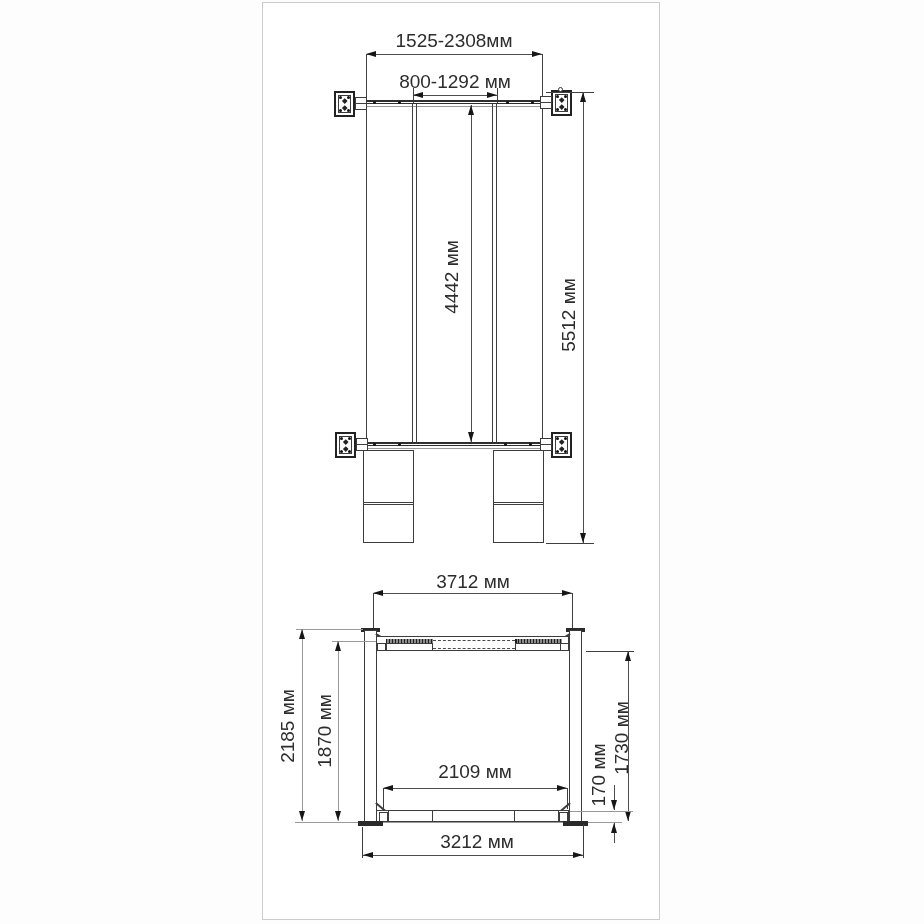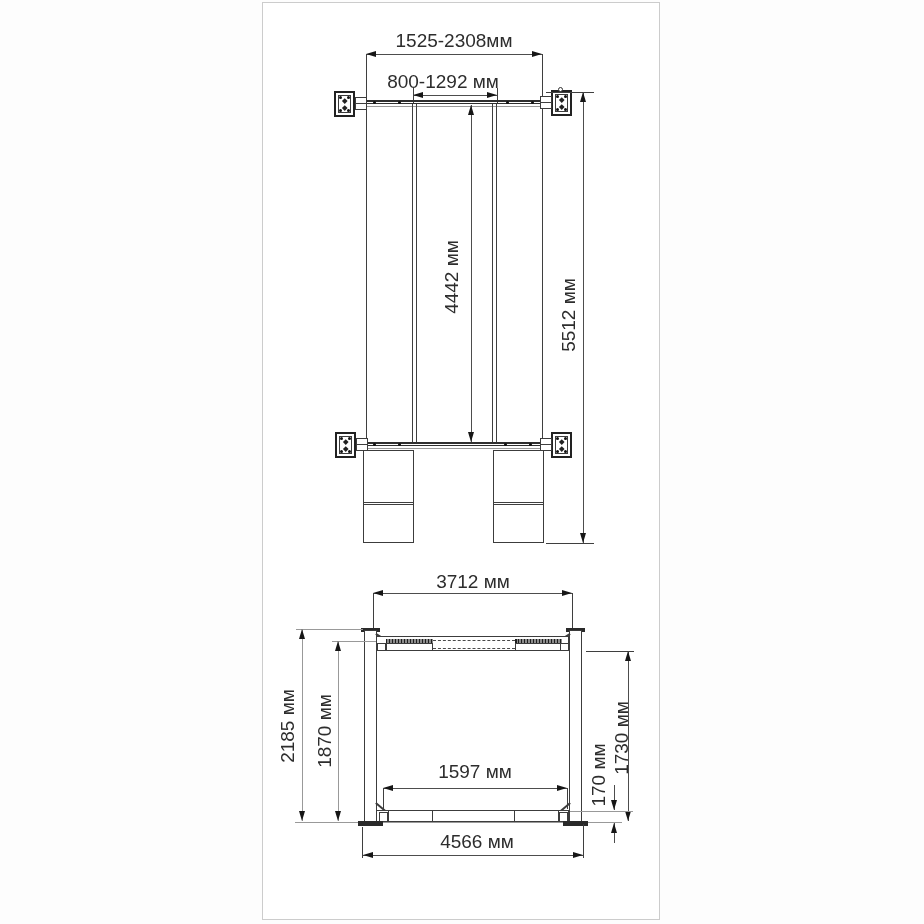--- a/index.html
+++ b/index.html
@@ -37,21 +37,21 @@
     <div>
       <div class="a lbl" style="left:454px;top:41px;">1525-2308мм</div>
       <div class="a h dm" style="left:366px;top:54px;width:176px;"></div>
       <div class="a al" style="left:366px;top:51px;"></div>
       <div class="a ar" style="left:532px;top:51px;"></div>
       <div class="a v" style="left:366px;top:54px;height:389px;"></div>
       <div class="a v" style="left:542px;top:54px;height:389px;"></div>
     </div>
 
     <div>
-      <div class="a lbl" style="left:443px;top:82px;">800-1292 мм</div>
+      <div class="a lbl" style="left:455px;top:82px;">800-1292 мм</div>
       <div class="a h dm" style="left:413px;top:95px;width:84px;"></div>
       <div class="a al" style="left:413px;top:92px;"></div>
       <div class="a ar" style="left:487px;top:92px;"></div>
       <div class="a v" style="left:413px;top:88px;height:15px;"></div>
       <div class="a v" style="left:497px;top:88px;height:15px;"></div>
     </div>
 
     <div class="a" style="left:353px;top:100px;width:191px;height:4px;border-top:2px solid #2f2f2f;border-bottom:1px solid #2f2f2f;"></div>
     <div class="a h g" style="left:355px;top:106px;width:188px;"></div>
     <div class="a dot" style="left:373px;top:101px;"></div>
@@ -196,21 +196,21 @@
 
     <div>
       <div class="a h" style="left:586px;top:651px;width:48px;"></div>
       <div class="a v dm" style="left:628px;top:651px;height:170px;"></div>
       <div class="a au" style="left:625px;top:651px;"></div>
       <div class="a ad" style="left:625px;top:811px;"></div>
       <div class="a lbl vert" style="left:622px;top:738px;">1730 мм</div>
     </div>
 
     <div>
-      <div class="a lbl" style="left:475px;top:772px;">1597 мм</div>
+      <div class="a lbl" style="left:475px;top:772px;">2109 мм</div>
       <div class="a h dm" style="left:383px;top:788px;width:184px;"></div>
       <div class="a al" style="left:383px;top:785px;"></div>
       <div class="a ar" style="left:557px;top:785px;"></div>
       <div class="a v" style="left:383px;top:788px;height:21px;"></div>
       <div class="a v" style="left:567px;top:788px;height:21px;"></div>
     </div>
 
     <div>
       <div class="a h g" style="left:295px;top:822px;width:327px;"></div>
       <div class="a h g" style="left:570px;top:811px;width:63px;"></div>
@@ -227,21 +227,21 @@
 
     <div>
       <div class="a v dm" style="left:614px;top:785px;height:25px;"></div>
       <div class="a ad" style="left:611px;top:800px;"></div>
       <div class="a v dm" style="left:614px;top:823px;height:20px;"></div>
       <div class="a au" style="left:611px;top:823px;"></div>
       <div class="a lbl vert" style="left:599px;top:775px;">170 мм</div>
     </div>
 
     <div>
-      <div class="a lbl" style="left:477px;top:842px;">4566 мм</div>
+      <div class="a lbl" style="left:477px;top:842px;">3212 мм</div>
       <div class="a h dm" style="left:363px;top:855px;width:220px;"></div>
       <div class="a al" style="left:363px;top:852px;"></div>
       <div class="a ar" style="left:573px;top:852px;"></div>
       <div class="a v" style="left:362px;top:827px;height:31px;"></div>
       <div class="a v" style="left:583px;top:824px;height:34px;"></div>
     </div>
   </div>
 </div>
 
 </body></html>

